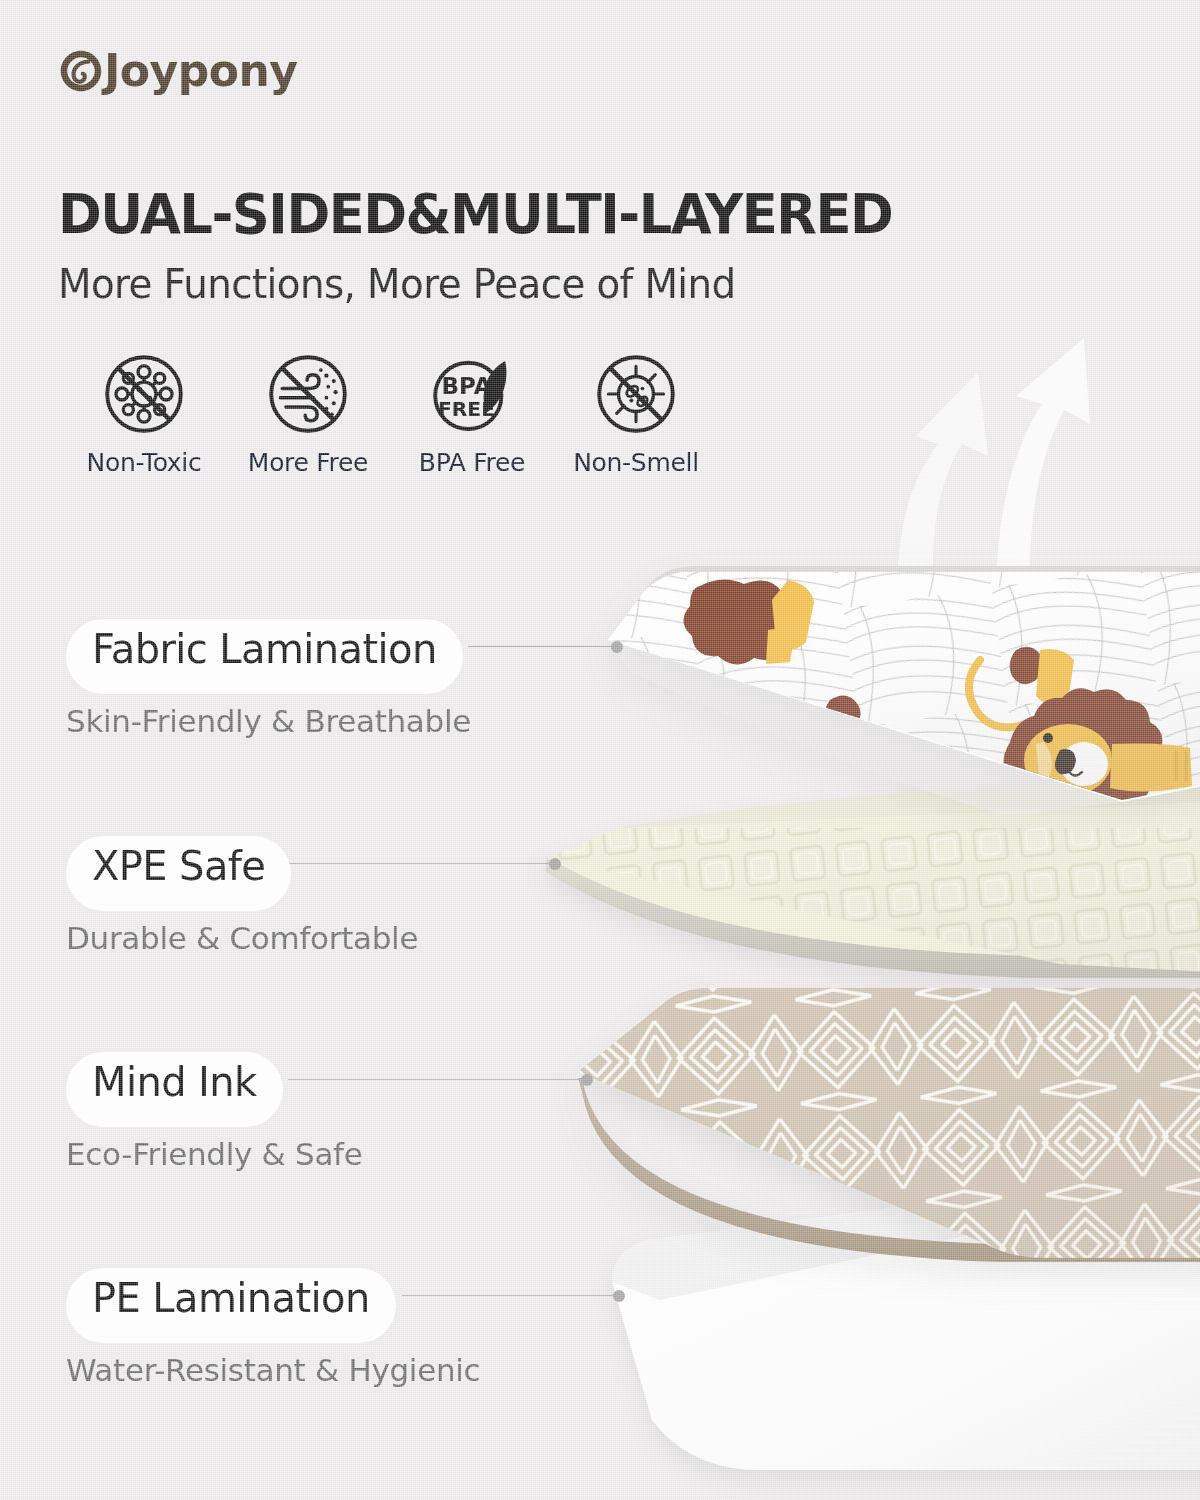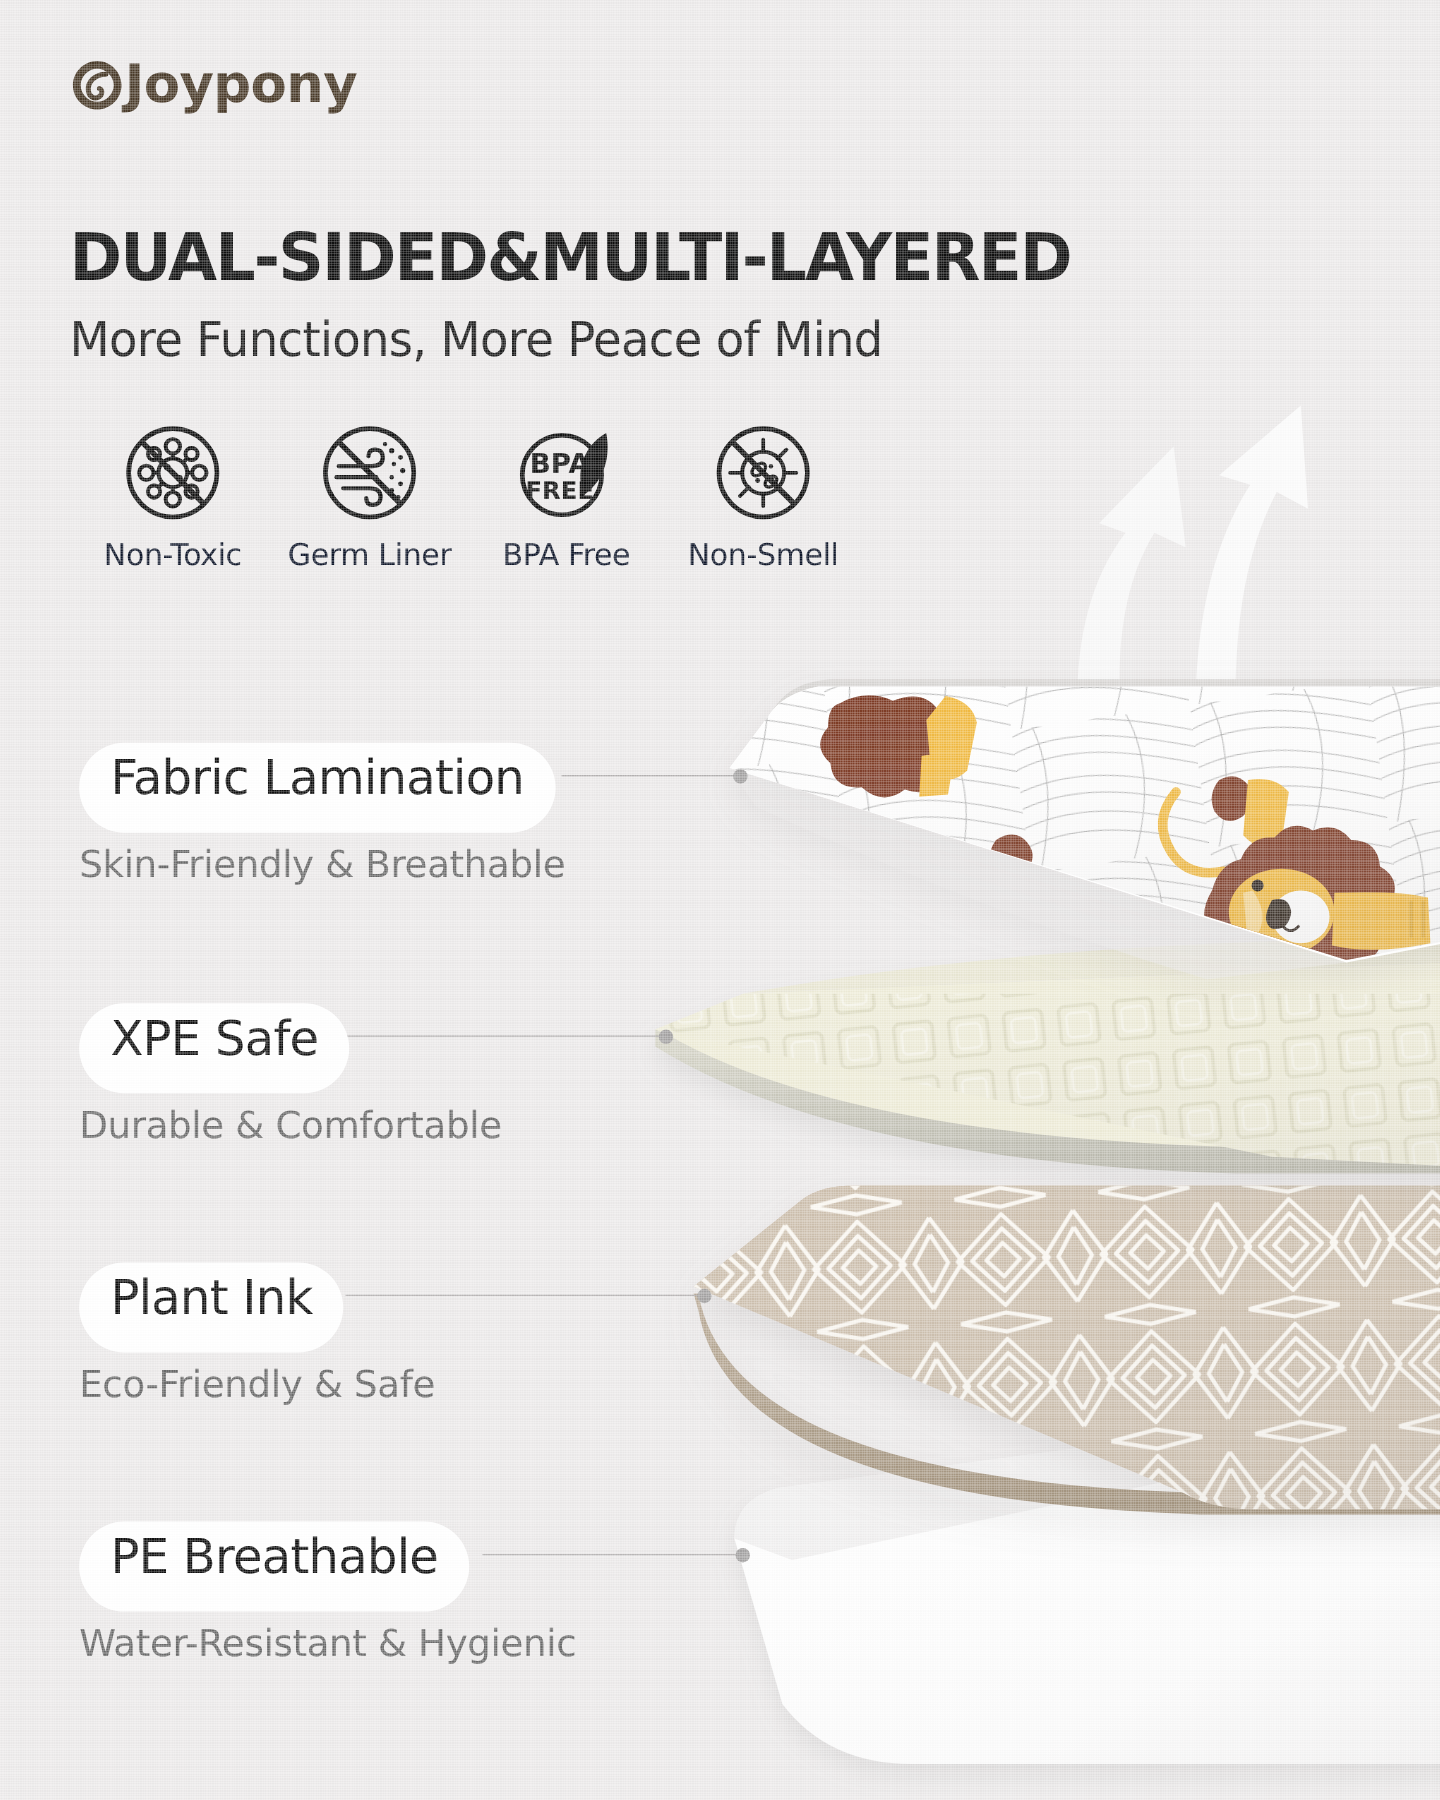--- a/index.html
+++ b/index.html
@@ -373,21 +373,21 @@
               <circle cx="80" cy="48" r="2.3"></circle>
             <circle cx="70" cy="54" r="2"></circle>
               <circle cx="78" cy="60" r="2.2"></circle>
             <circle cx="70" cy="66" r="2.2"></circle>
               <circle cx="76" cy="72" r="2"></circle>
             <circle cx="64" cy="24" r="2"></circle>
           </g>
           <path d="M22 22 L78 78" stroke-width="5"></path>
         </g>
       </svg>
-      <span class="badge-label">Germ Liner</span>
+      <span class="badge-label">More Free</span>
     </div>
 
     <div class="badge">
       <svg class="badge-icon" viewBox="0 0 100 100">
         <circle cx="46" cy="52" r="36" fill="none" stroke="#121212" stroke-width="4.2"></circle>
         <path d="M86 14 C 64 26, 58 52, 66 70 C 86 56, 90 32, 86 14 Z" fill="#121212"></path>
         <text x="44" y="50" text-anchor="middle" font-family="DejaVu Sans, Liberation Sans, sans-serif" font-size="25" font-weight="700" fill="#121212">BPA</text>
         <text x="44" y="74" text-anchor="middle" font-family="DejaVu Sans, Liberation Sans, sans-serif" font-size="22" font-weight="700" fill="#121212">FREE</text>
       </svg>
       <span class="badge-label">BPA Free</span>
@@ -431,30 +431,30 @@
   <div class="callout" style="left:66px; top:836px;">
     <div class="pill">XPE Safe</div>
     <div class="sub">Durable &amp; Comfortable</div>
   </div>
   <div class="leader" style="left:288px; top:858px; width:268px;">
     <div class="line"></div>
     <div class="dot"></div>
   </div>
 
   <div class="callout" style="left:66px; top:1052px;">
-    <div class="pill">Plant Ink</div>
+    <div class="pill">Mind Ink</div>
     <div class="sub">Eco-Friendly &amp; Safe</div>
   </div>
   <div class="leader" style="left:288px; top:1074px; width:300px;">
     <div class="line"></div>
     <div class="dot"></div>
   </div>
 
   <div class="callout" style="left:66px; top:1268px;">
-    <div class="pill">PE Breathable</div>
+    <div class="pill">PE Lamination</div>
     <div class="sub">Water-Resistant &amp; Hygienic</div>
   </div>
   <div class="leader" style="left:402px; top:1290px; width:218px;">
     <div class="line"></div>
     <div class="dot"></div>
   </div>
 
 </div>
 
 </body></html>

